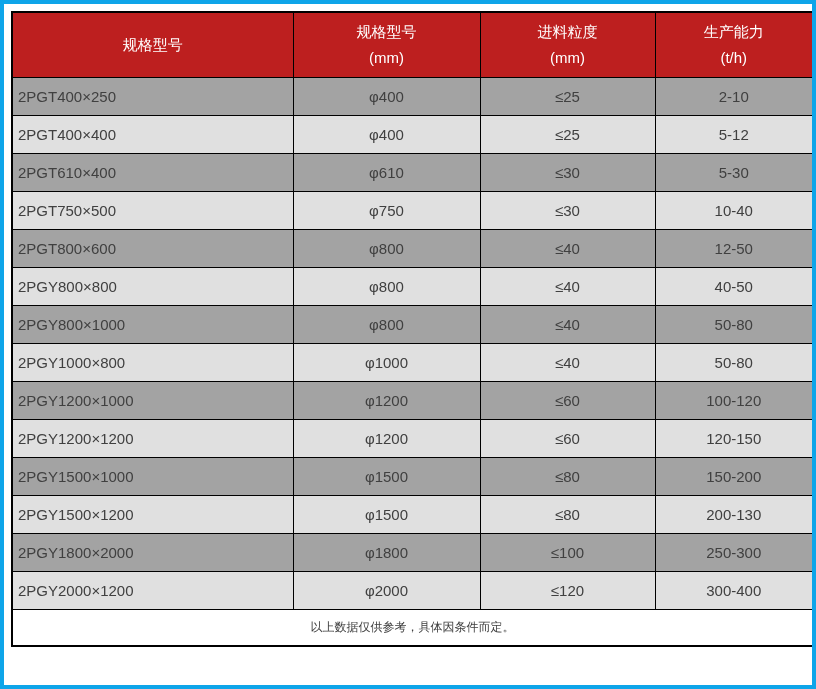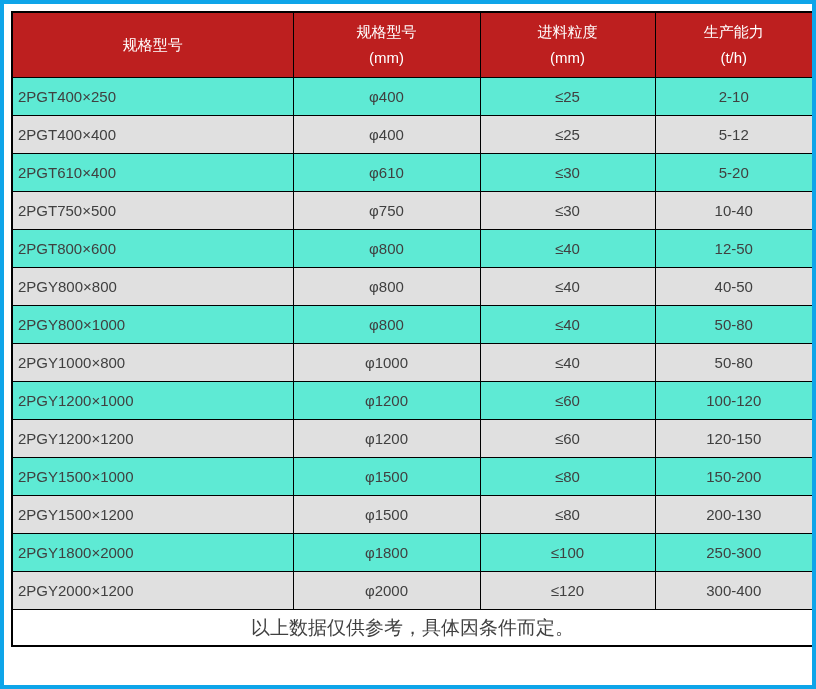--- a/index.html
+++ b/index.html
@@ -49,32 +49,32 @@
     line-height: 26px;
   }
   thead th .hline:empty { display: none; }
 
   tbody td {
     height: 37px;
     font-size: 15px;
     color: #404040;
     text-align: center;
     vertical-align: middle;
-    background: #5eead4;
+    background: #a3a3a3;
   }
   tbody tr:nth-child(even) td {
     background: #e0e0e0;
   }
   tbody td.model-cell {
     text-align: left;
     padding-left: 5px;
   }
   tfoot td {
     height: 35px;
-    font-size: 19px;
+    font-size: 12px;
     color: #404040;
     text-align: center;
     vertical-align: middle;
     background: #ffffff;
   }
 </style>
 </head>
 <body>
 
 <div class="canvas">
@@ -117,21 +117,21 @@
     <td class="model-cell">2PGT400×400</td>
     <td>φ400</td>
     <td>≤25</td>
     <td>5-12</td>
   </tr>
 
   <tr>
     <td class="model-cell">2PGT610×400</td>
     <td>φ610</td>
     <td>≤30</td>
-    <td>5-20</td>
+    <td>5-30</td>
   </tr>
 
   <tr>
     <td class="model-cell">2PGT750×500</td>
     <td>φ750</td>
     <td>≤30</td>
     <td>10-40</td>
   </tr>
 
   <tr>

